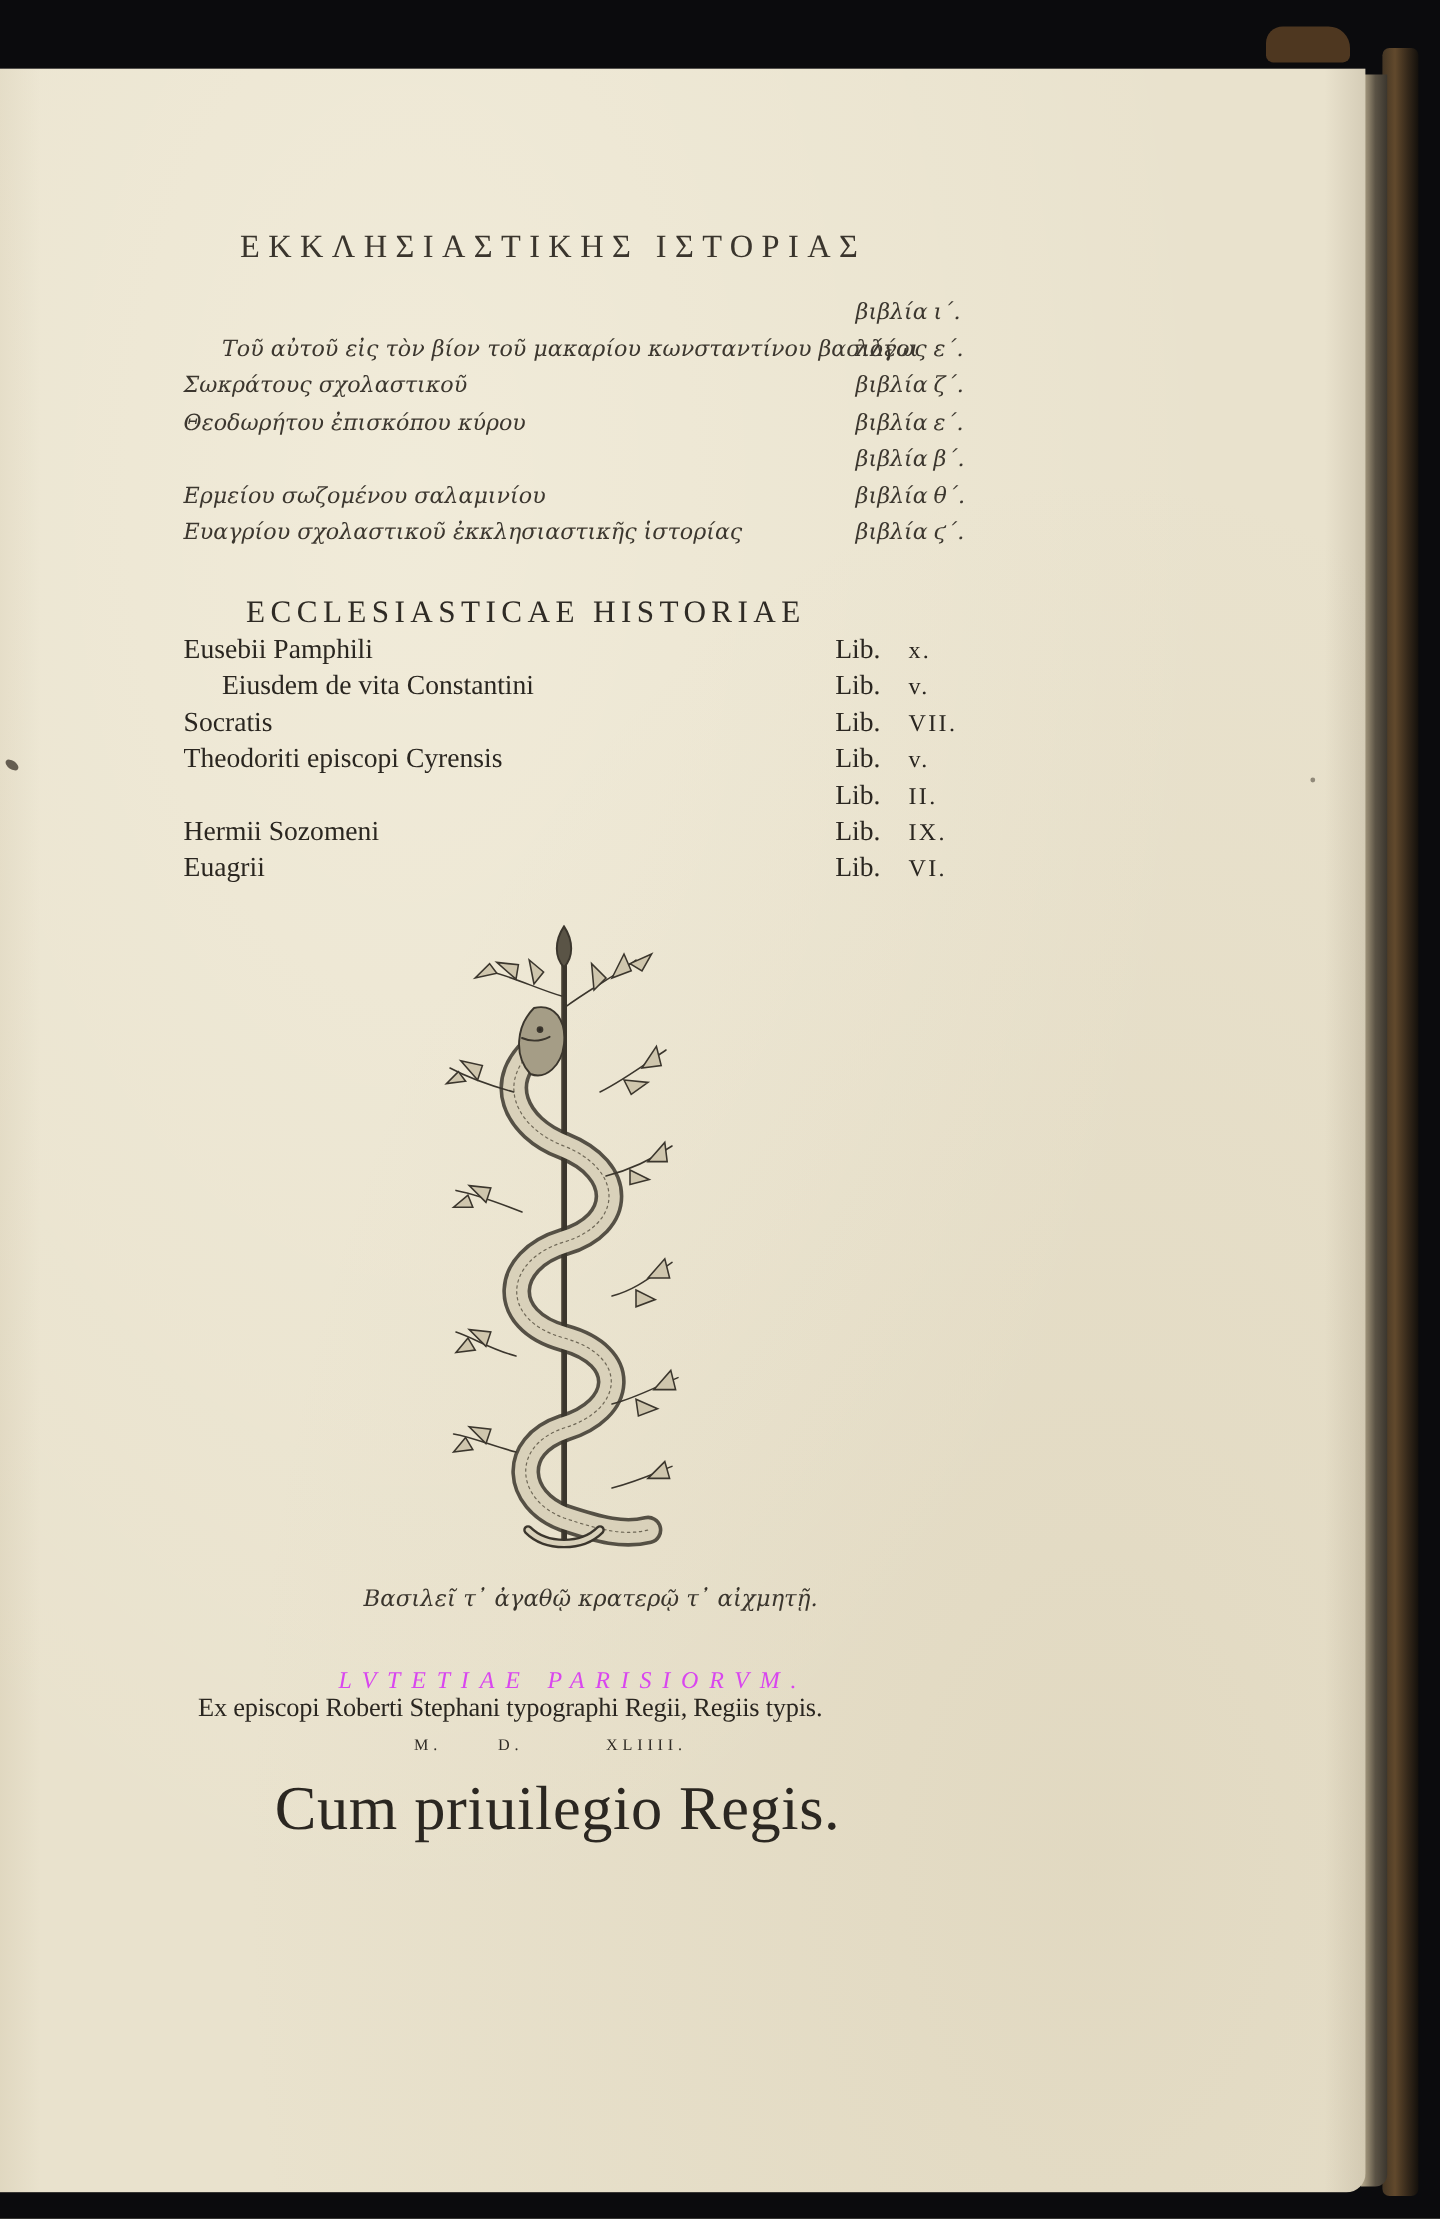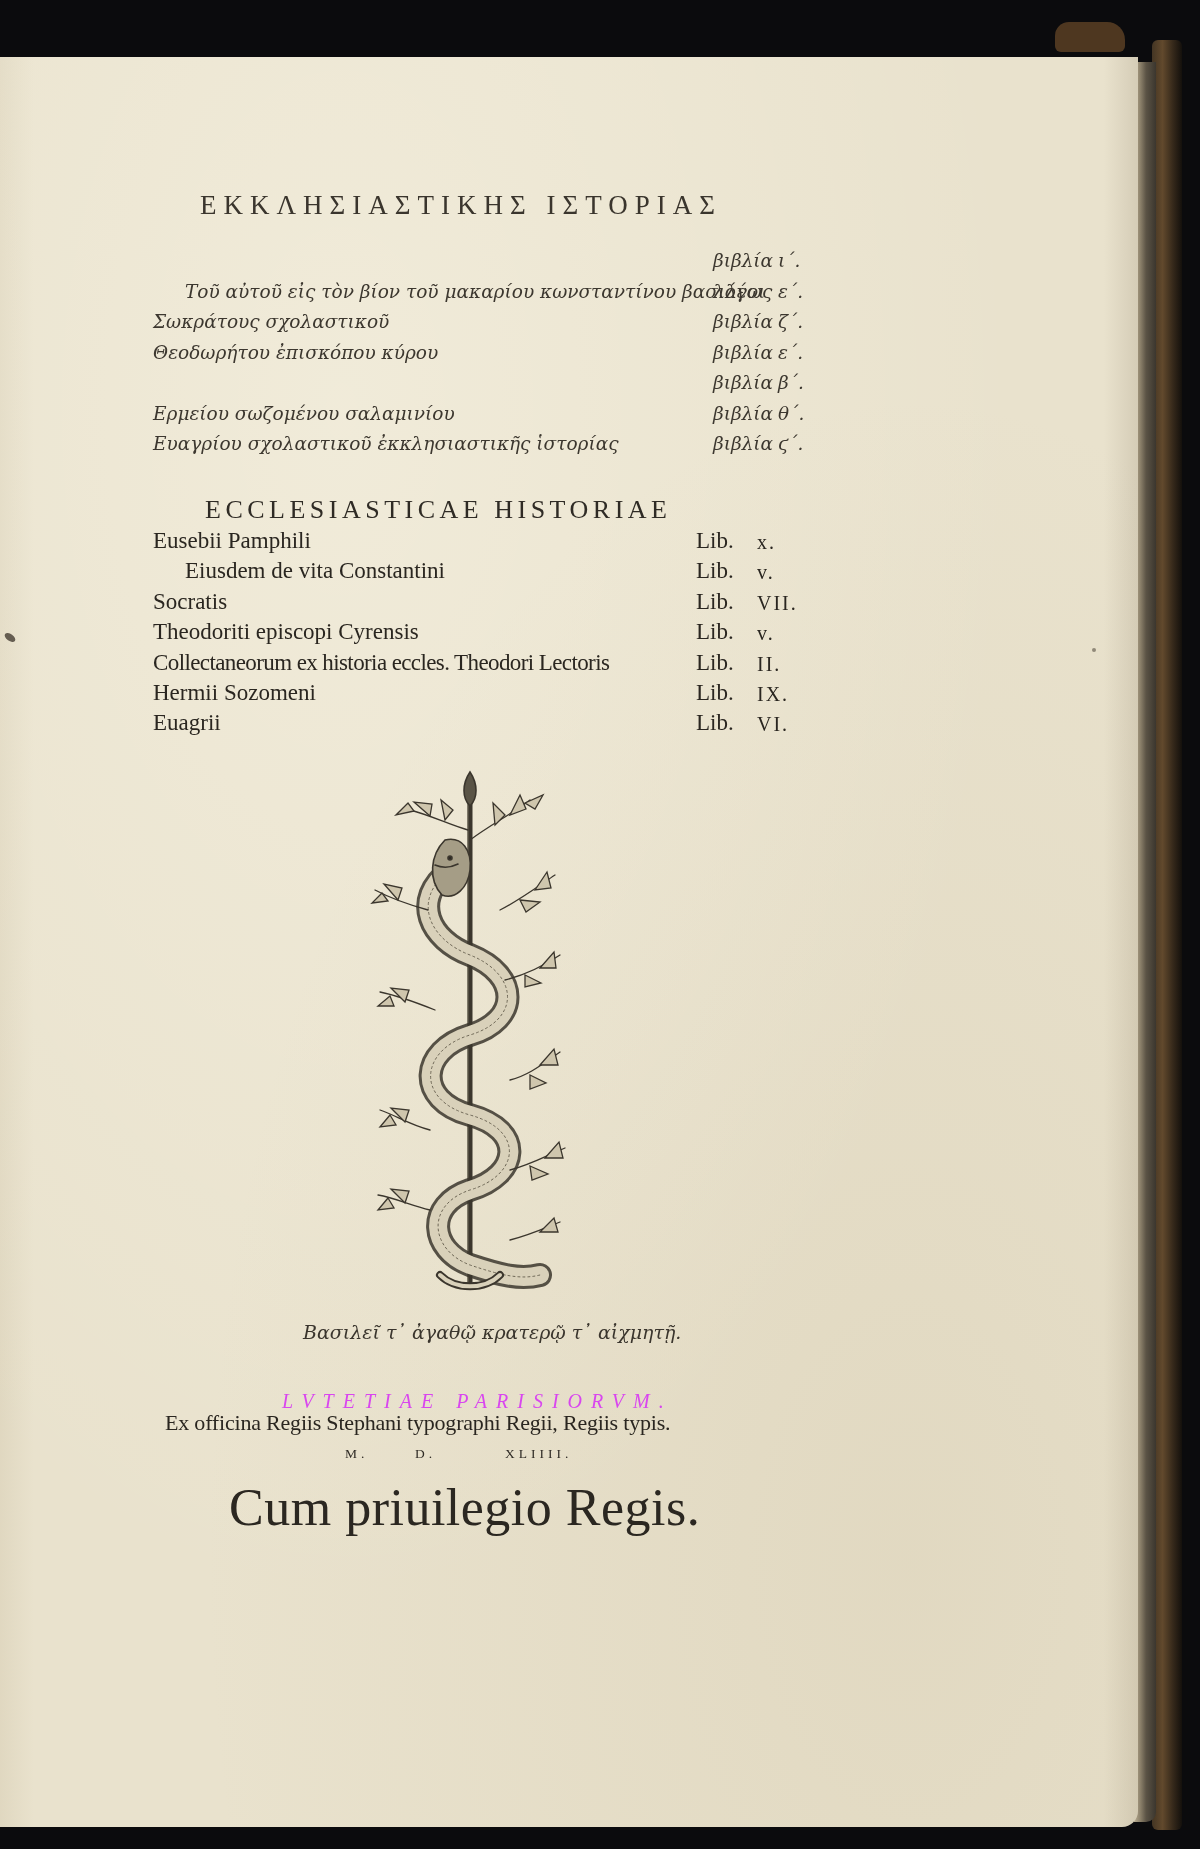--- a/index.html
+++ b/index.html
@@ -158,21 +158,20 @@
     <span class="title">Socratis</span>
     <span class="label">Lib.</span>
     <span class="num">VII.</span>
   </div>
   <div class="toc-row">
     <span class="title">Theodoriti episcopi Cyrensis</span>
     <span class="label">Lib.</span>
     <span class="num">v.</span>
   </div>
   <div class="toc-row">
-    <span class="title" style="letter-spacing:-0.6px;">Collectaneorum ex historia eccles. Theodori Lectoris</span>
     <span class="label">Lib.</span>
     <span class="num">II.</span>
   </div>
   <div class="toc-row">
     <span class="title">Hermii Sozomeni</span>
     <span class="label">Lib.</span>
     <span class="num">IX.</span>
   </div>
   <div class="toc-row">
     <span class="title">Euagrii</span>
@@ -237,19 +236,19 @@
 
       <path d="M70 505 C85 520 115 520 130 505" stroke-width="8" stroke="#3b362d"></path>
       <path d="M70 505 C85 520 115 520 130 505" stroke-width="4" stroke="#d9d1ba"></path>
     </g>
   </svg>
 </div>
 
 <div class="motto">Βασιλεῖ τ᾽ ἀγαθῷ κρατερῷ τ᾽ αἰχμητῇ.</div>
 
 <div class="imprint-city">LVTETIAE PARISIORVM.</div>
-<div class="imprint-printer">Ex officina Regiis Stephani typographi Regii, Regiis typis.</div>
+<div class="imprint-printer">Ex episcopi Roberti Stephani typographi Regii, Regiis typis.</div>
 <div class="imprint-year">
   <span style="left:0;">M.</span>
   <span style="left:70px;">D.</span>
   <span style="left:160px;text-align:center;">XLIIII.</span>
 </div>
 <div class="privilege">Cum priuilegio Regis.</div>
 
 </body></html>

